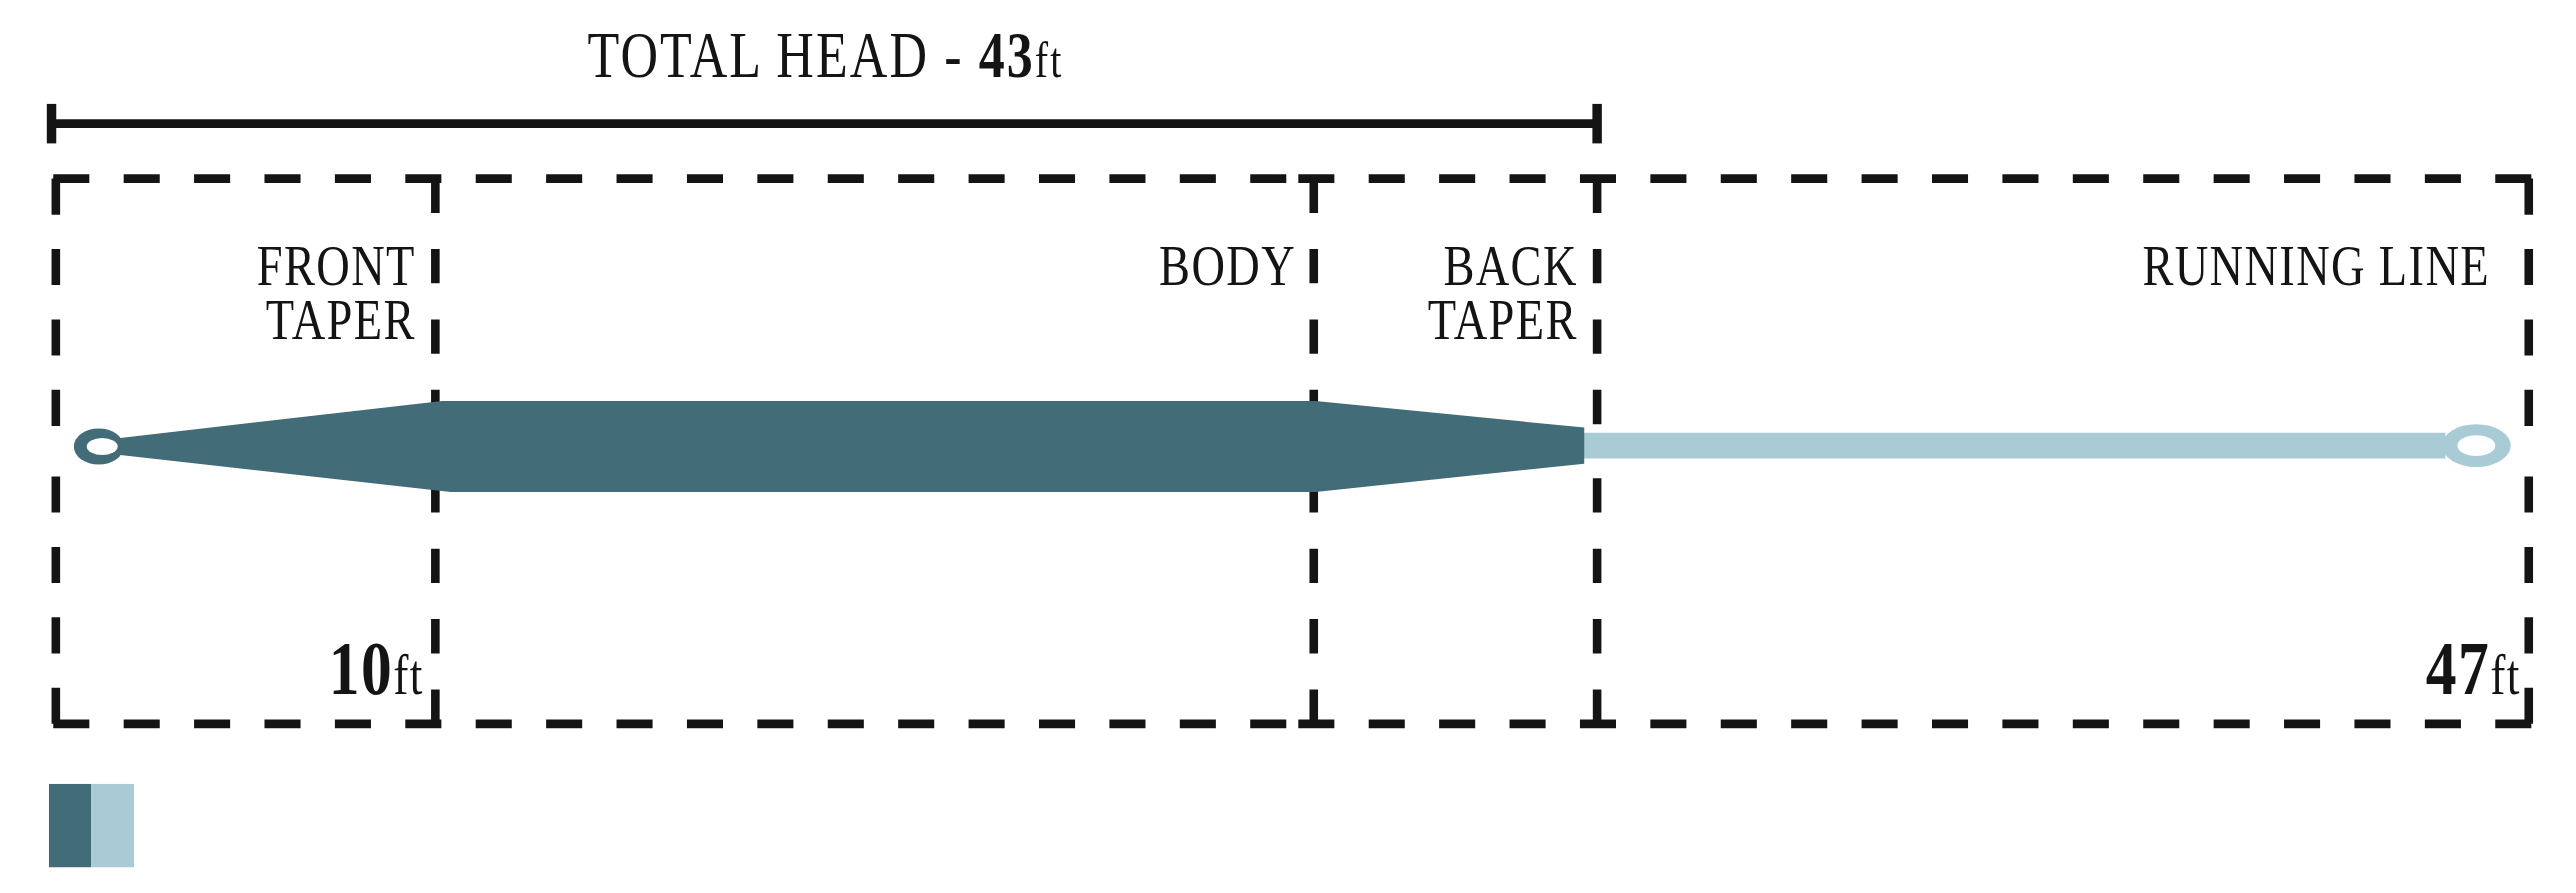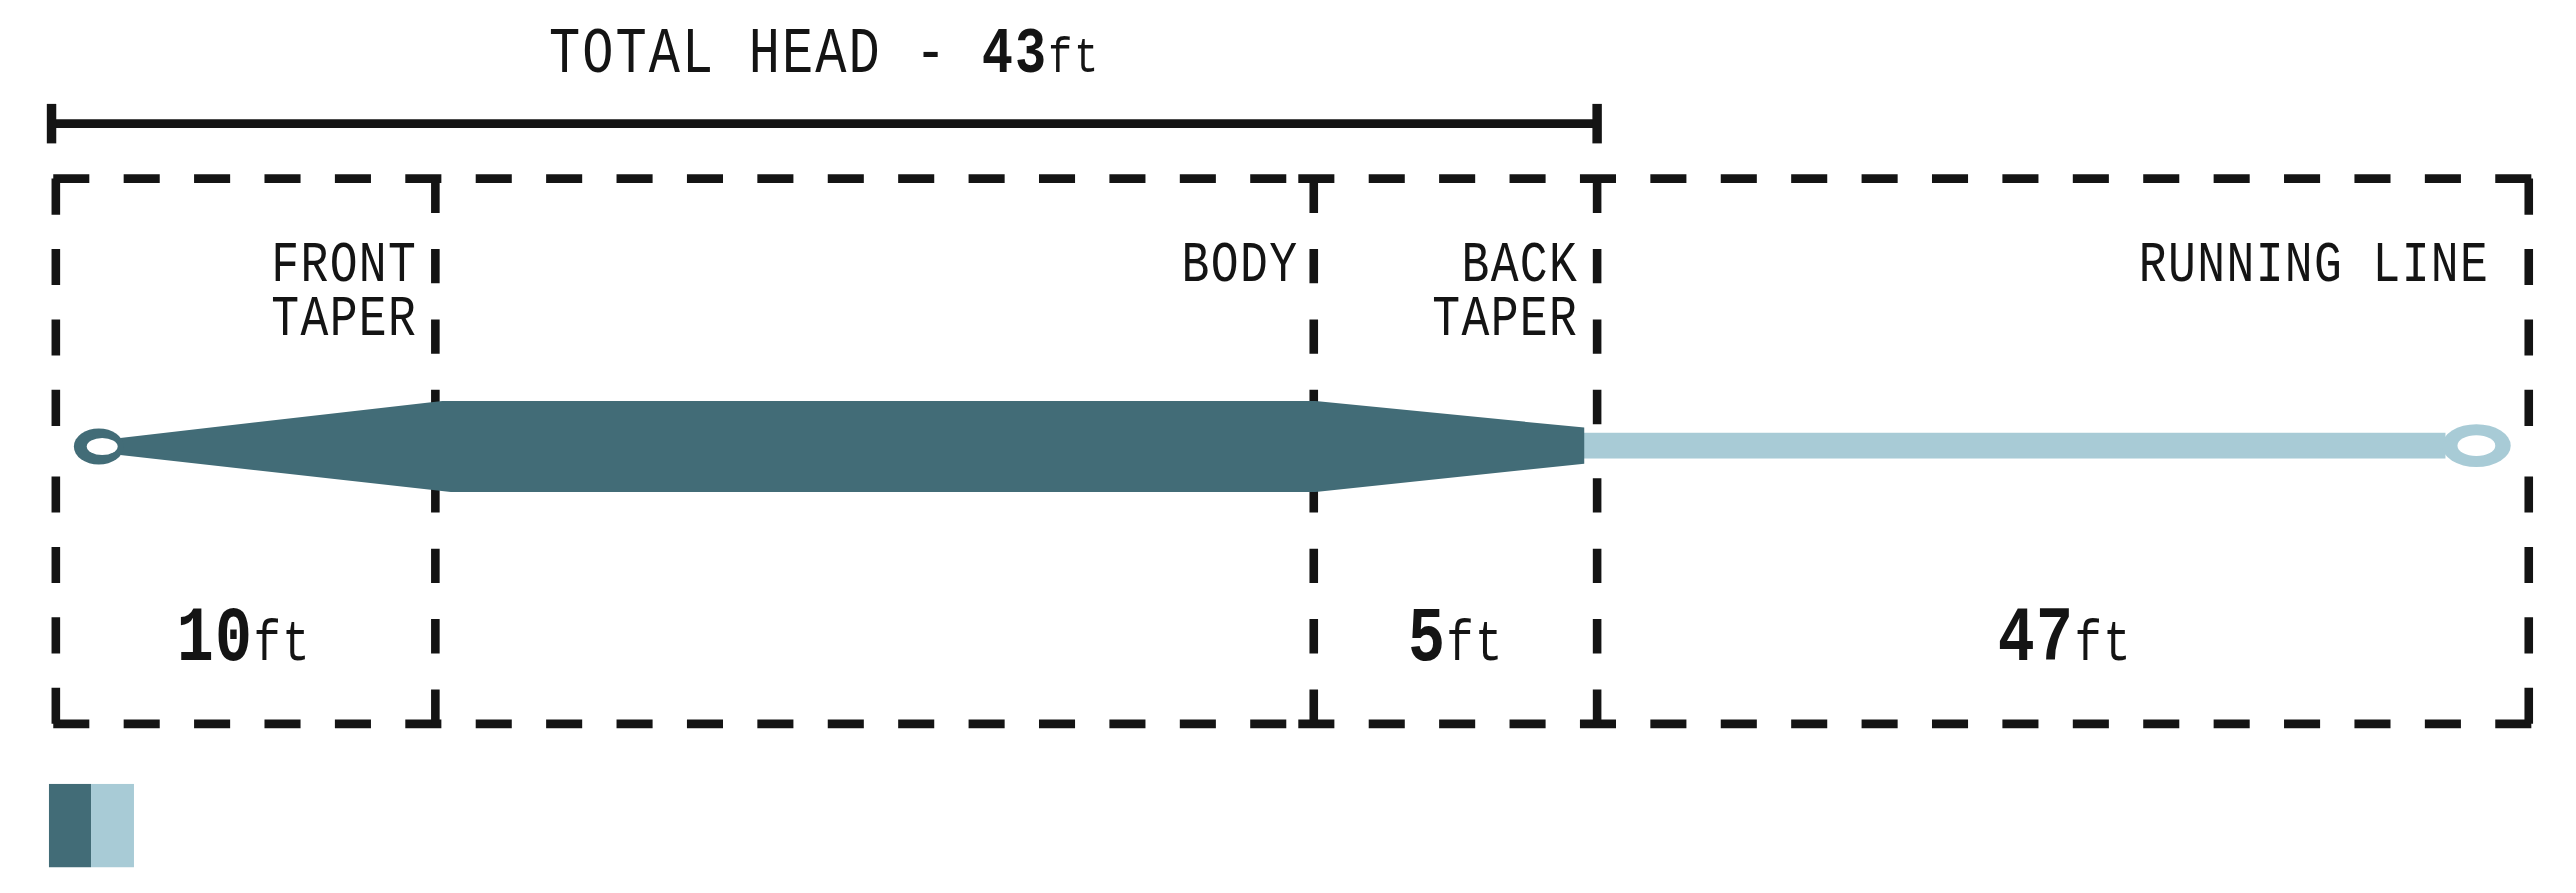--- a/index.html
+++ b/index.html
@@ -1,18 +1,18 @@
 <!DOCTYPE html>
 <html style="font-size:13.7px"><head>
 <meta charset="utf-8">
 <style>
   html,body { margin:0; padding:0; background:#ffffff; }
   .canvas {
     position:relative; width:2576px; height:893px; background:#ffffff;
-    font-family:Liberation Mono, monospace; color:#141414; overflow:hidden;
+    font-family:Liberation Serif, serif; color:#141414; overflow:hidden;
   }
   svg.layer { position:absolute; left:0; top:0; }
 
   
   .cx { display:inline-block; transform:scaleX(0.8); transform-origin:50% 50%; white-space:nowrap; }
   .cx-left { transform-origin:0 50%; }
 
   
   .title {
     position:absolute; left:52px; top:12px; width:1546px; height:86px;
@@ -24,22 +24,22 @@
   
   .sec-label { position:absolute; top:215px; text-align:right;margin-top:24px; }
   .sec-label .inner {
     display:inline-block; transform:scaleX(0.8); transform-origin:50% 0;
     font-size:58px; line-height:54px; letter-spacing:1.7px; white-space:nowrap;
   }
   .sec-label .inner span { display:block; }
 
   
   .sec-num {
-    position:absolute; top:592px; height:96px; line-height:96px;
-    text-align:center; font-size:77px; font-weight:bold; letter-spacing:1.7px; white-space:nowrap;
+    position:absolute; top:620px; height:96px; line-height:96px;
+    text-align:right; font-size:77px; font-weight:bold; letter-spacing:1.7px; white-space:nowrap;
   }
   .sec-num .unit { font-size:57px; font-weight:normal; }
 
   
   .s-ft   { left:52px;   width:384px;  }
   .s-body { left:435px;  width:878px; }
   .s-bt   { left:1314px; width:283px;  }
   .s-rl   { left:1597px; width:936px; }
 
   
@@ -124,22 +124,19 @@
   </div>
   <div class="sec-label s-rl">
     <span class="inner">
       <span>RUNNING LINE</span>
     </span>
   </div>
 
   <div class="sec-num s-ft">
     <span class="cx"><span>10</span><span class="unit">ft</span></span>
   </div>
-  <div class="sec-num s-bt">
-    <span class="cx"><span>5</span><span class="unit">ft</span></span>
-  </div>
   <div class="sec-num s-rl">
     <span class="cx"><span>47</span><span class="unit">ft</span></span>
   </div>
 
 
 </div>
 
 
 </body></html>

